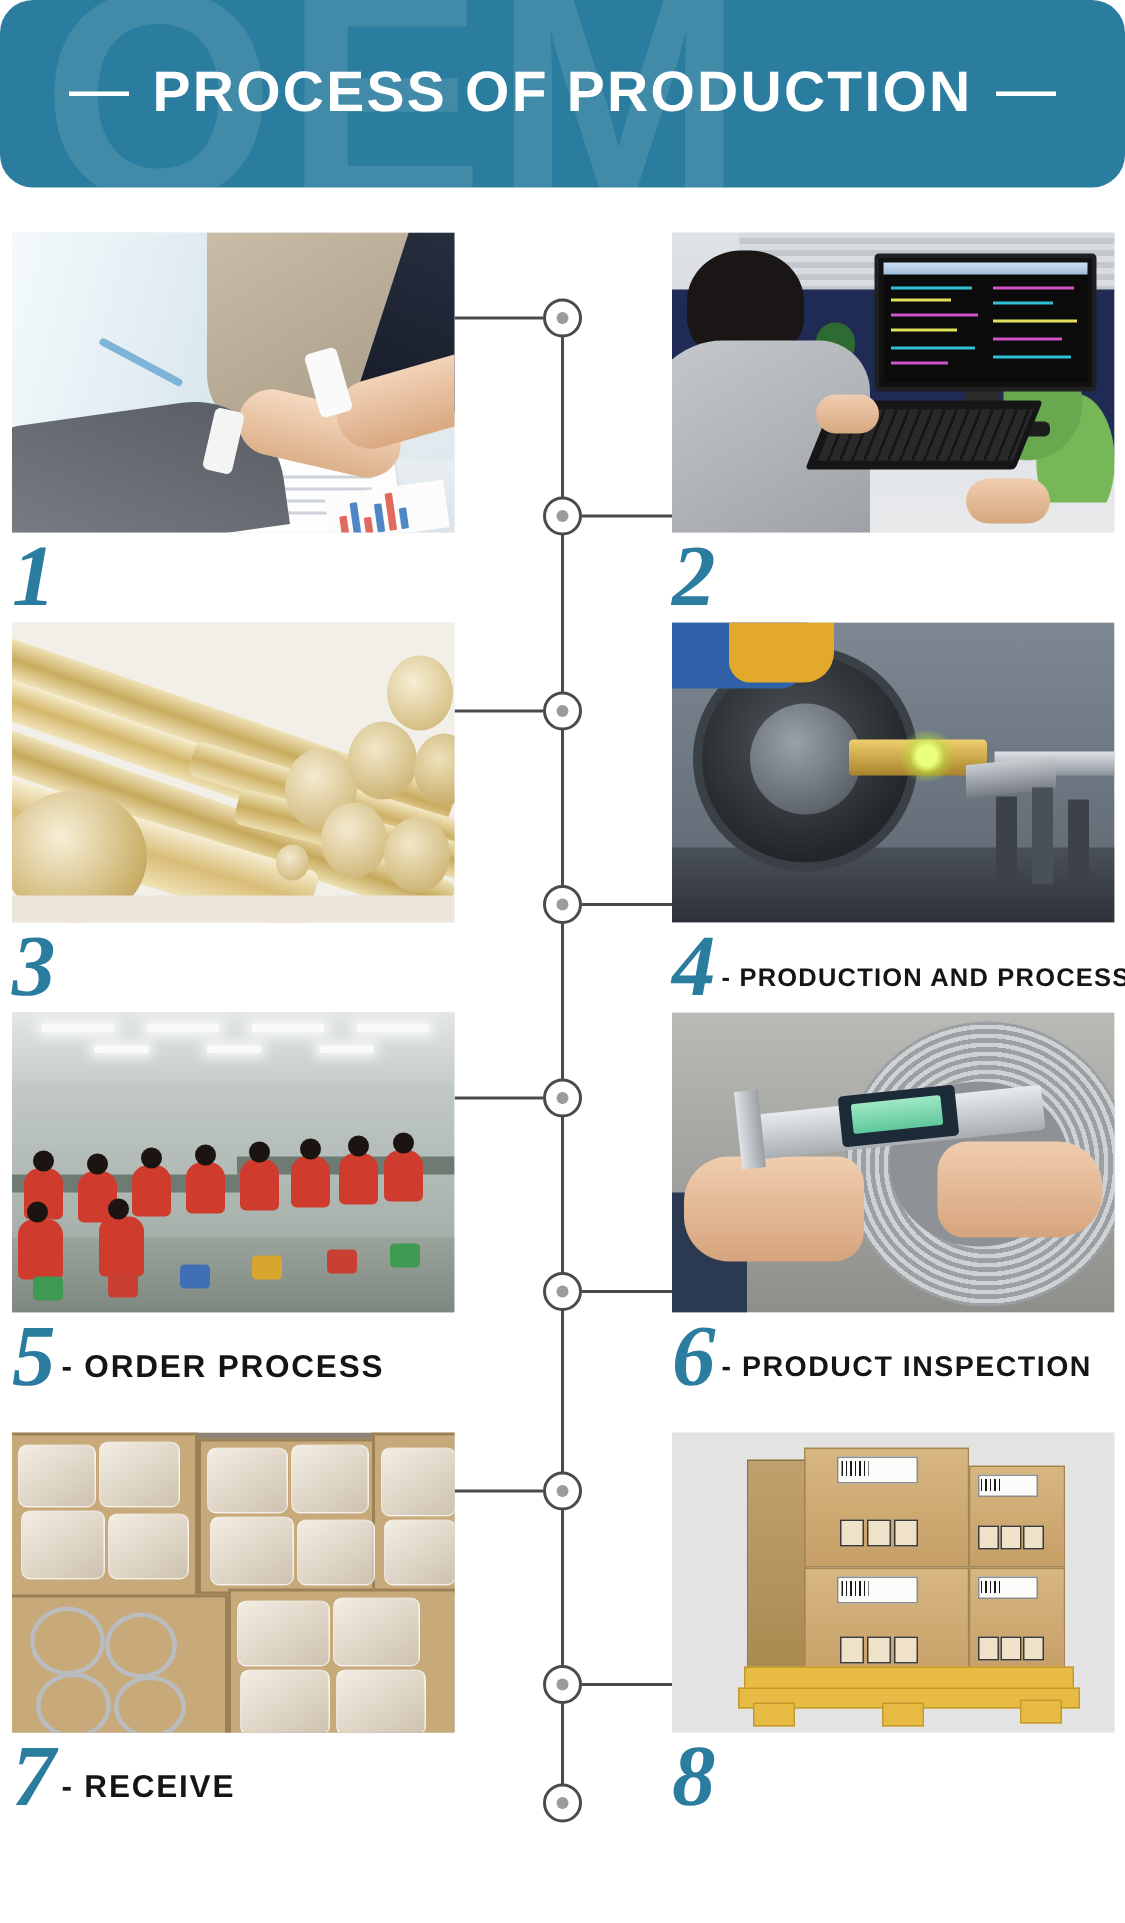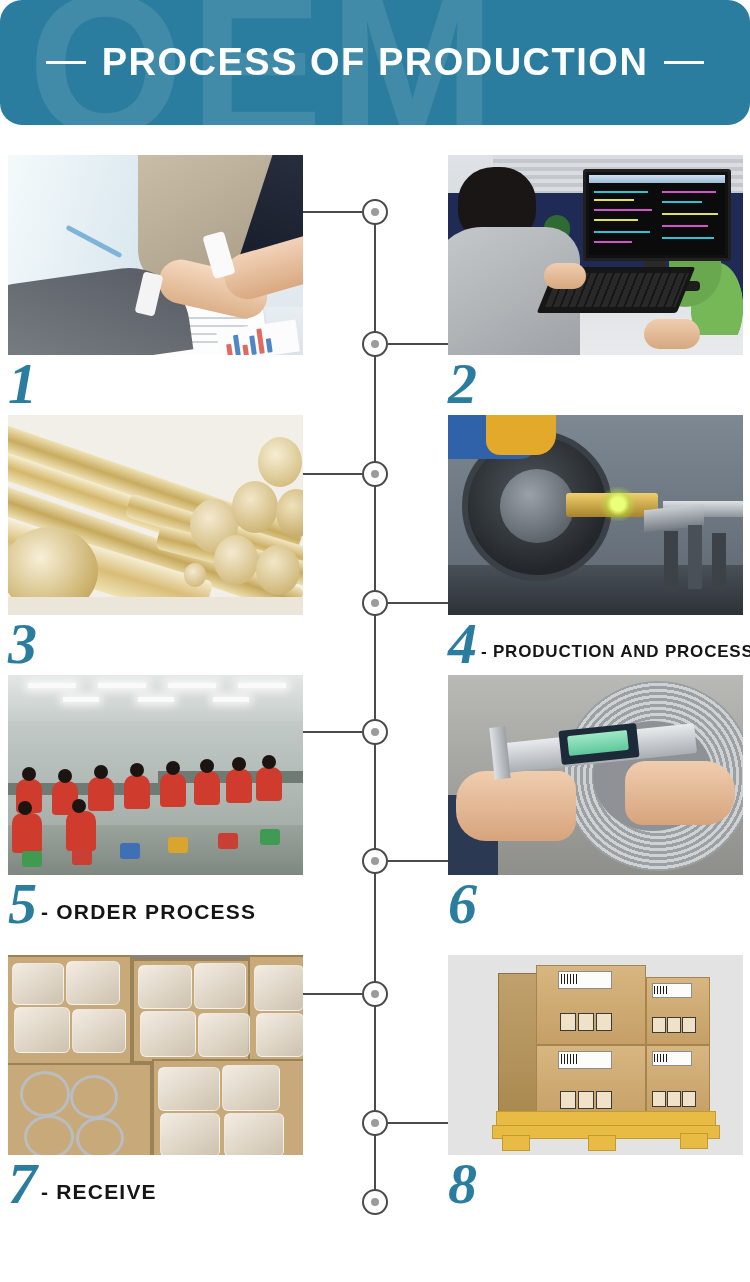--- a/index.html
+++ b/index.html
@@ -412,20 +412,21 @@
       <div class="sh handA"></div>
       <div class="sh handB"></div>
       <div class="sh cal"></div>
       <div class="sh jaw"></div>
       <div class="sh caldisp"></div>
       <div class="sh caldigit"></div>
     </div>
   </div>
   <div class="caption">
     <span class="num">6</span>
+    <span class="lbl mid">- PRODUCT INSPECTION</span>
   </div>
 </div>
 
 <div class="col-left" style="top:955px;">
   <div class="thumb">
     <div class="scene s7">
       <div class="sh carton" style="left:-6px;top:0;width:130px;height:110px;"></div>
       <div class="sh carton" style="left:124px;top:4px;width:120px;height:104px;"></div>
       <div class="sh carton" style="left:240px;top:0;width:60px;height:108px;"></div>
       <div class="sh carton" style="left:-6px;top:108px;width:150px;height:96px;"></div>

